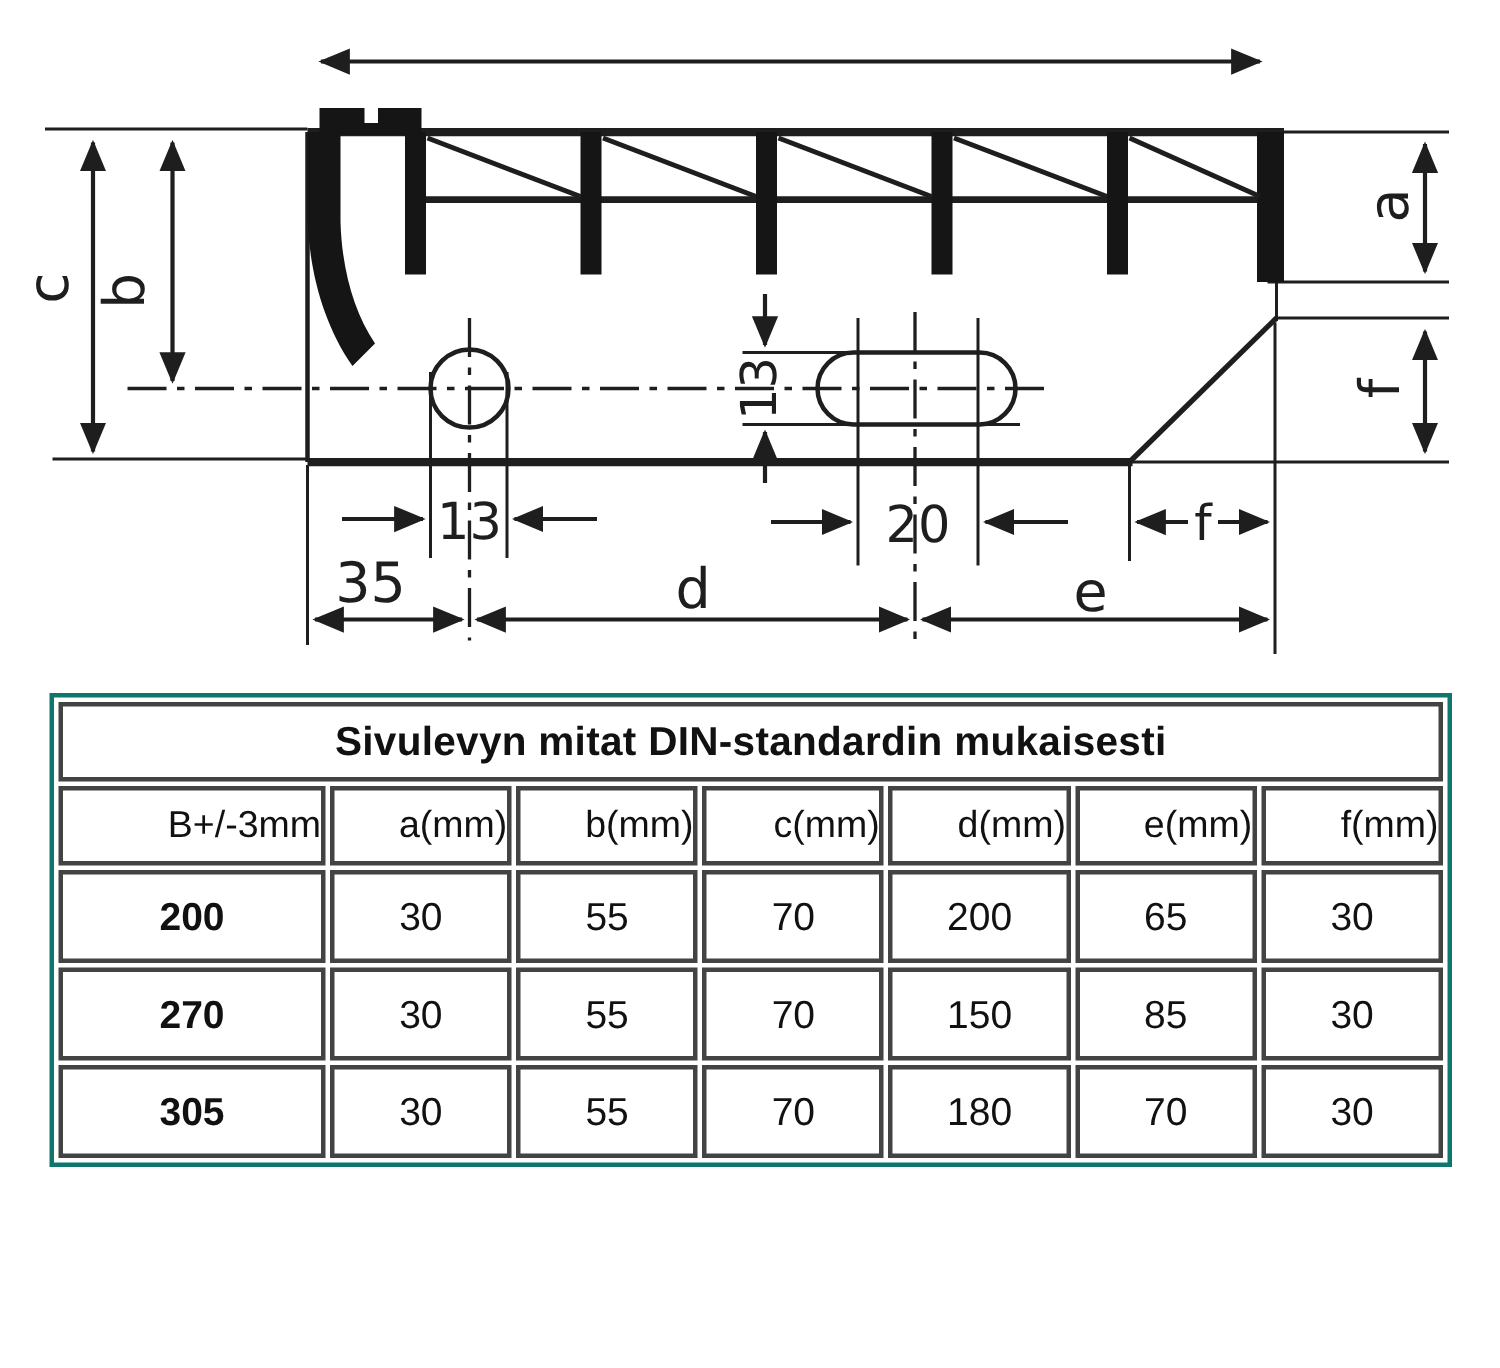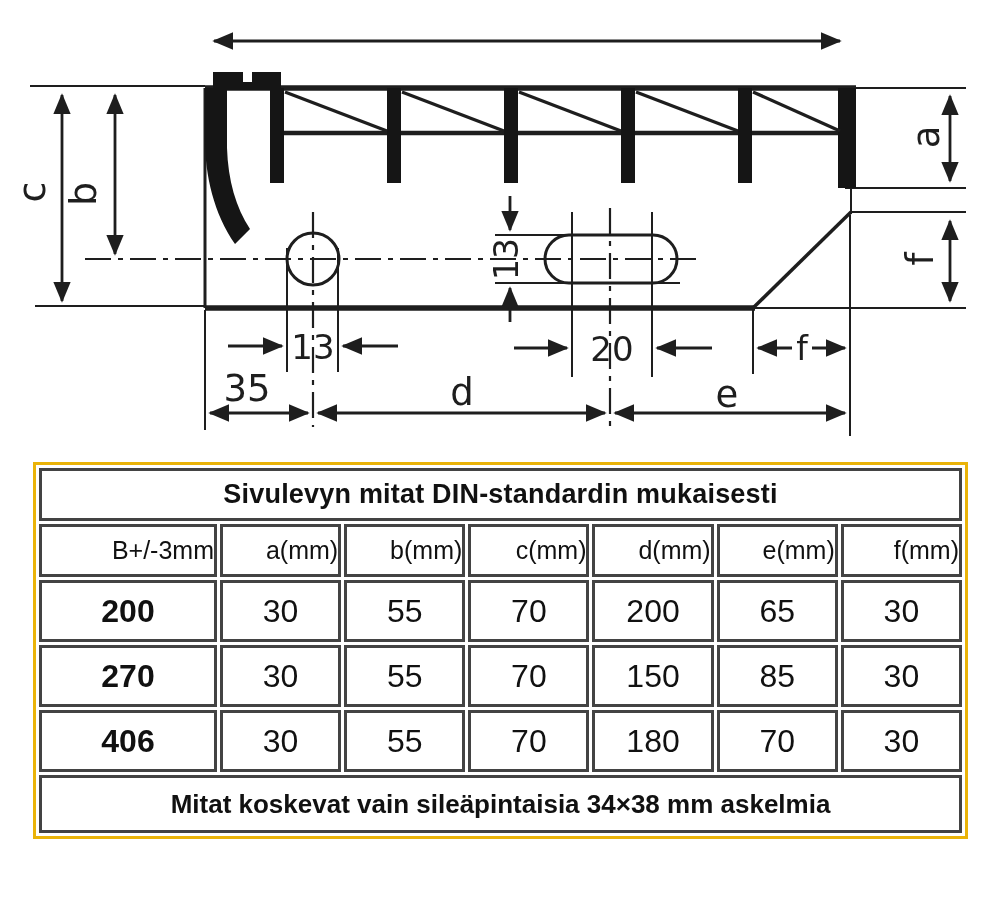--- a/index.html
+++ b/index.html
@@ -8,33 +8,33 @@
     font-family:"Liberation Sans", sans-serif;color:#1e1e1e;
   }
   .drawing-wrap{width:1000px;height:458px;}
   svg text{
     font-family:"DejaVu Sans", sans-serif;
     fill:#1e1e1e;
   }
   .spec-table{
     margin:4px 0 0 33px;
     width:935px;
-    border:3px solid #eab308;
+    border:3px solid #0f766e;
     border-collapse:separate;
     border-spacing:3px;
     background:#ffffff;
     table-layout:fixed;
   }
   .spec-table td{
     border:3px solid #434343;
     text-align:center;
     vertical-align:middle;
     padding:0;
     background:#ffffff;
-    font-size:32px;
+    font-size:26px;
     color:#111;
   }
   .spec-table col.c-first{width:178px;}
   .t-title td{height:47px;font-weight:bold;font-size:27px;letter-spacing:.2px;}
   .t-head td{height:47px;font-size:25px;text-align:right;}
   .t-data td{height:56px;}
   .t-data td.rowhead{font-weight:bold;}
   .t-foot td{height:52px;font-weight:bold;font-size:26px;}
 </style>
 </head>
@@ -177,27 +177,24 @@
       <tr class="t-data">
         <td class="rowhead">270</td>
         <td>30</td>
         <td>55</td>
         <td>70</td>
         <td>150</td>
         <td>85</td>
         <td>30</td>
       </tr>
       <tr class="t-data">
-        <td class="rowhead">406</td>
+        <td class="rowhead">305</td>
         <td>30</td>
         <td>55</td>
         <td>70</td>
         <td>180</td>
         <td>70</td>
         <td>30</td>
-      </tr>
-      <tr class="t-foot">
-        <td colspan="7">Mitat koskevat vain sileäpintaisia 34×38 mm askelmia</td>
       </tr>
     </tbody>
   </table>
 
 </div>
 
 </body></html>

